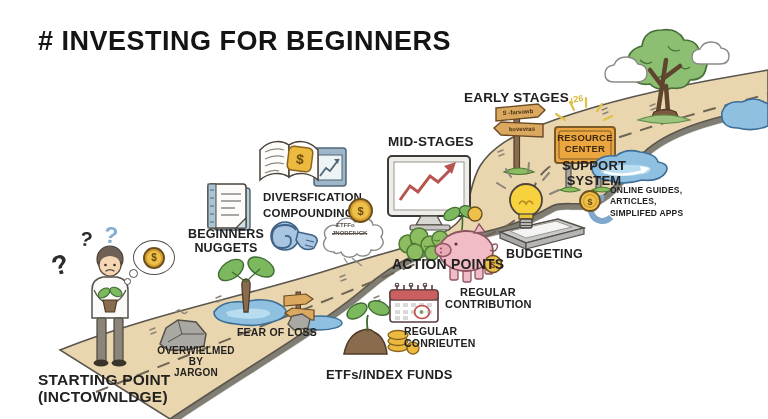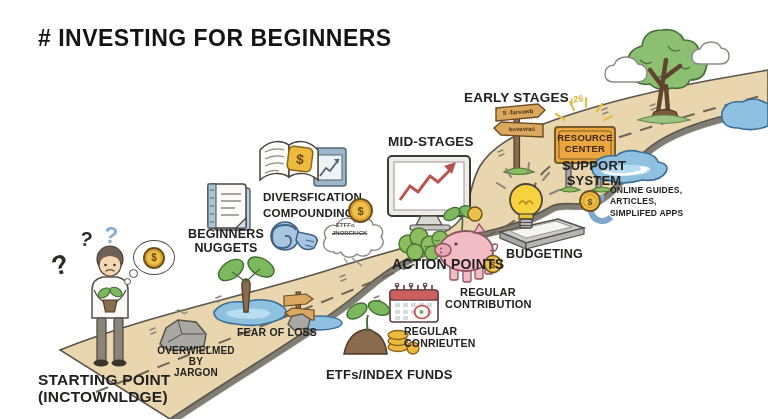--- a/index.html
+++ b/index.html
@@ -2,21 +2,21 @@
 <html><head>
 <meta charset="utf-8">
 <style>
   html,body{margin:0;padding:0;background:#ffffff;}
   .stage{position:relative;width:768px;height:419px;background:#ffffff;overflow:hidden;
          font-family:"Liberation Sans",sans-serif;}
   .layer{position:absolute;left:0;top:0;}
   .lbl{position:absolute;font-weight:bold;color:#222120;line-height:1.12;
        white-space:nowrap;letter-spacing:.2px;z-index:5;}
   .c{text-align:center;white-space:normal;}
-  .title{font-size:23px;letter-spacing:.5px;color:#141414;}
+  .title{font-size:27px;letter-spacing:.5px;color:#141414;}
   .coin{position:absolute;z-index:6;background:#eec04a;border:2px solid #6b4f1d;border-radius:50%;
         box-shadow:inset 0 0 0 2px #d89e2e;display:flex;align-items:center;justify-content:center;
         font-weight:bold;color:#6b4a10;}
   .qmark{position:absolute;z-index:6;font-weight:bold;color:#2d2c2b;}
   .bubble{position:absolute;z-index:6;background:#fff;border:1.6px solid #55504a;border-radius:50%;
           display:flex;align-items:center;justify-content:center;}
   .dot{position:absolute;z-index:6;background:#fff;border:1.4px solid #55504a;border-radius:50%;}
   .strike{text-decoration:line-through;}
   .tiny{font-size:6px;letter-spacing:0;}
 </style>

